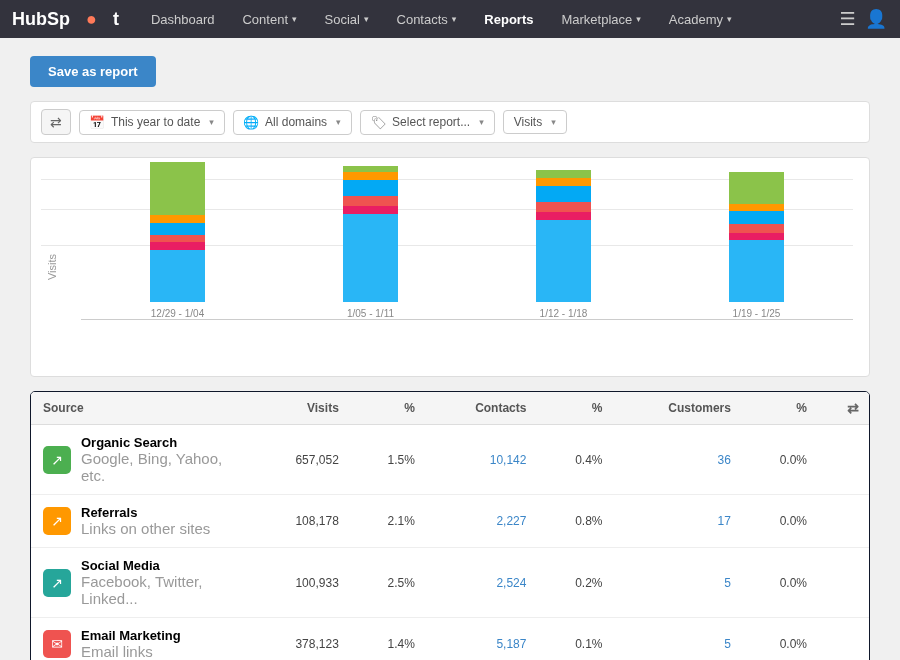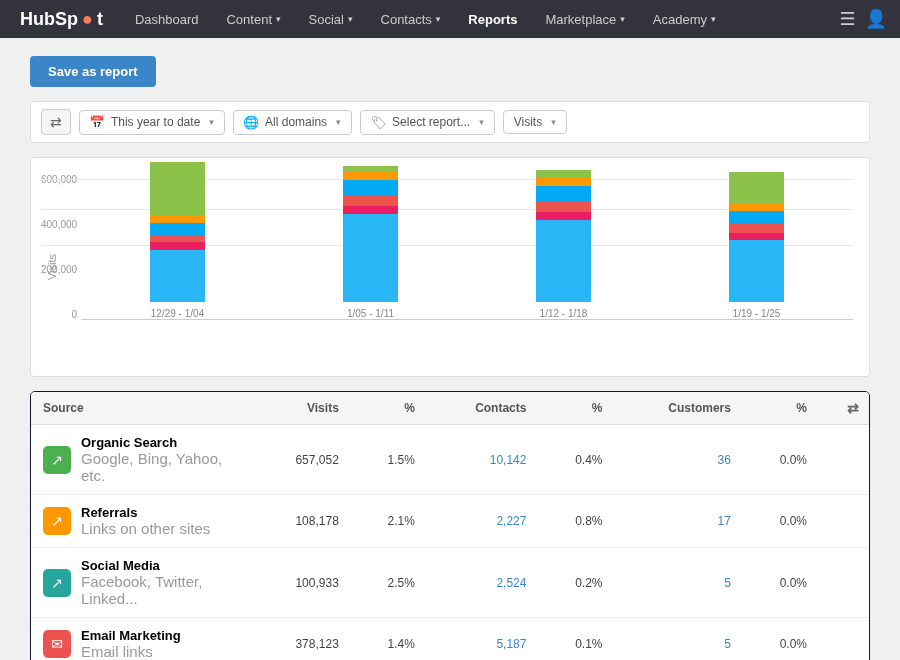--- a/index.html
+++ b/index.html
@@ -21,22 +21,21 @@
       padding: 0 12px;
       gap: 0;
     }
     .topnav-logo {
       color: white;
       font-size: 18px;
       font-weight: bold;
       margin-right: 18px;
       display: flex;
       align-items: center;
-      gap: 4px;
-      margin-left: 8px;
+      gap: 16px;
     }
     .logo-hub { color: white; }
     .logo-spot { color: #ff7a59; }
     .topnav-item {
       color: #ccc;
       font-size: 13px;
       padding: 0 14px;
       height: 38px;
       display: flex;
       align-items: center;
@@ -302,26 +301,20 @@
     <div class="filter-select">
       <span>Visits</span>
       <span class="sel-arrow">▾</span>
     </div>
   </div>
 
   <div class="chart-container">
     <span class="chart-y-label">Visits</span>
     <div class="chart-inner">
 
-      <div class="y-axis-labels">
-        <span class="y-label">600,000</span>
-        <span class="y-label">400,000</span>
-        <span class="y-label">200,000</span>
-        <span class="y-label">0</span>
-      </div>
 
       <div class="chart-bars-area" style="position:relative; width:100%; height:146px; align-items:flex-end; display:flex; gap:0; border-bottom:1px solid #ccc;">
 
         <div class="grid-line" style="bottom:73px;"></div>
         <div class="grid-line" style="bottom:109px;"></div>
         <div class="grid-line" style="bottom:139px;"></div>
 
         <div class="chart-group" style="flex:1; display:flex; flex-direction:column; align-items:center; justify-content:flex-end; height:100%;">
           <div class="chart-bar-stack" style="display:flex; flex-direction:column-reverse; width:55px;">
             <div style="background:#29b6f6; height:52px; width:55px;"></div>

